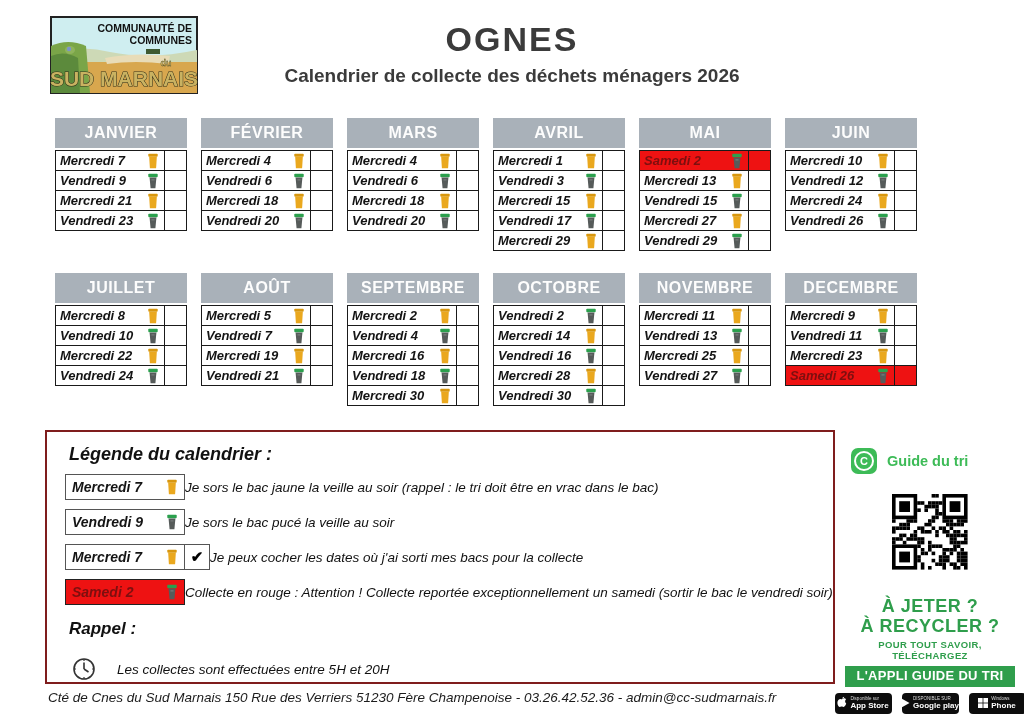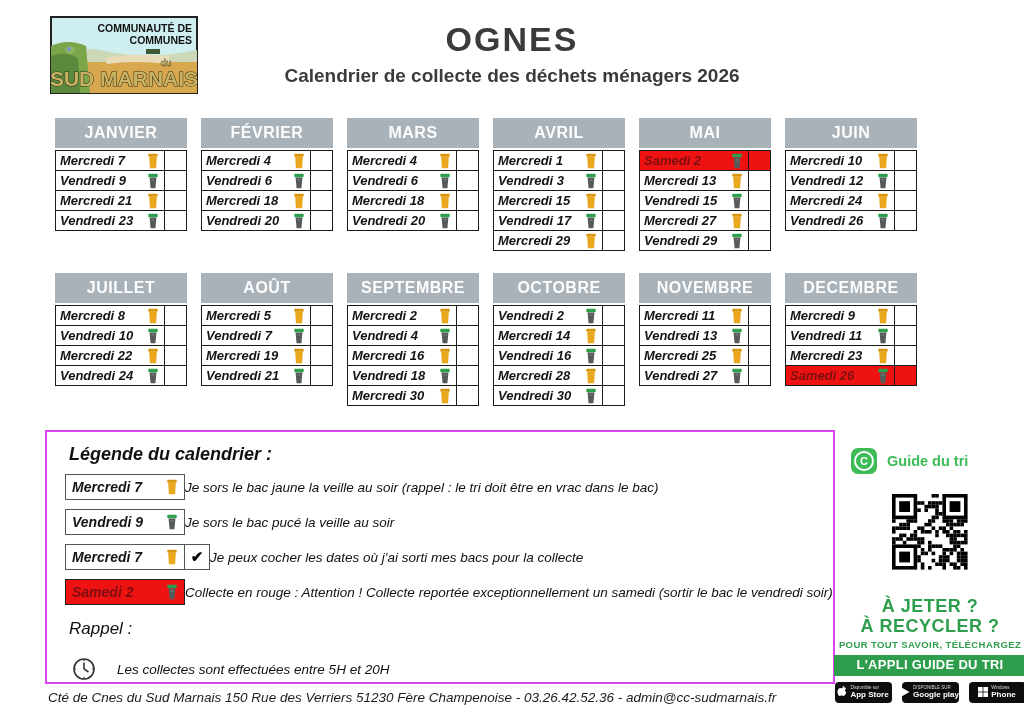--- a/index.html
+++ b/index.html
@@ -26,51 +26,51 @@
   .mrow{display:flex;height:19px;border-bottom:1.5px solid #1a1a1a;background:#fff;}
   .mcell-date{flex:1;display:flex;align-items:center;padding:0 3px 0 4px;min-width:0;}
   .mdate{font-style:italic;font-weight:700;font-size:13px;color:#141414;white-space:nowrap;flex:1;}
   .bin{display:flex;align-items:center;margin-right:2px;}
   .mcell-check{width:21px;border-left:1.5px solid #1a1a1a;background:transparent;}
   .mrow.red{background:#ee1212;}
   .mrow.red .mdate{color:#7d0f0f;}
   
   .legend-box{
     position:absolute;left:45px;top:430px;width:786px;height:250px;
-    border:2px solid #d946ef;background:#fff;
+    border:2px solid #7f1d1d;background:#fff;
   }
   .legend-title{font-style:italic;font-weight:800;font-size:18px;color:#111;margin:12px 0 4px 22px;}
   .legend-item{display:flex;align-items:center;margin:9px 0 0 18px;}
   .sample{
     display:flex;height:24px;border:1.5px solid #555;background:#fff;align-items:stretch;
   }
   .sample .s-main{width:108px;display:flex;align-items:center;padding:0 4px 0 6px;}
   .sample .s-label{font-style:italic;font-weight:700;font-size:14px;color:#141414;flex:1;white-space:nowrap;}
   .sample .s-check{width:24px;border-left:1.5px solid #555;display:flex;align-items:center;justify-content:center;font-size:15px;font-weight:900;color:#000;}
   .sample.red{background:#ee1212;border-color:#222;}
   .sample.red .s-label{color:#7d0f0f;}
   .legend-text{font-style:italic;font-size:13.5px;color:#111;white-space:nowrap;}
-  .rappel-title{font-style:italic;font-weight:400;font-size:17px;color:#111;margin:14px 0 0 22px;}
+  .rappel-title{font-style:italic;font-weight:700;font-size:17px;color:#111;margin:14px 0 0 22px;}
   .rappel-item{display:flex;align-items:center;margin:18px 0 0 22px;}
   .rappel-icon{width:30px;display:flex;justify-content:center;}
   .rappel-text{font-style:italic;font-size:13.5px;color:#111;margin-left:18px;white-space:nowrap;}
   
   .right-col{position:absolute;left:845px;top:448px;width:170px;display:flex;flex-direction:column;align-items:center;}
   .guide-row{display:flex;align-items:center;gap:10px;align-self:flex-start;margin-left:6px;}
   .guide-logo{
     width:26px;height:26px;border-radius:7px;background:#3dbb57;color:#fff;
     display:flex;align-items:center;justify-content:center;font-weight:800;font-size:15px;
   }
   .guide-logo span{border:2px solid #fff;border-radius:50%;width:16px;height:16px;display:flex;align-items:center;justify-content:center;font-size:11px;line-height:1;}
   .guide-label{color:#3dbb57;font-weight:800;font-size:14.5px;}
   .qr{margin-top:20px;}
   .jeter{margin-top:22px;text-align:center;line-height:1.15;}
   .jeter-line{font-size:18px;font-weight:800;color:#2f9e4c;letter-spacing:.5px;}
   .jeter-sub{font-size:9.5px;font-weight:700;color:#2f9e4c;letter-spacing:.4px;margin-top:3px;}
-  .jeter-banner{margin-top:4px;background:#2f9e4c;color:#fff;font-weight:800;font-size:13px;padding:3px 22px;letter-spacing:.3px;white-space:nowrap;}
+  .jeter-banner{margin-top:4px;background:#2f9e4c;color:#fff;font-weight:800;font-size:13px;padding:3px 11px;letter-spacing:.3px;white-space:nowrap;}
   .badges{display:flex;gap:10px;margin-top:6px;}
   .badge{
     width:53px;height:21px;background:#0d0d0d;border-radius:4px;color:#fff;
     display:flex;align-items:center;justify-content:center;gap:3px;padding:0 2px;
   }
   .badge .b-txt{display:flex;flex-direction:column;line-height:1;}
   .badge .b-top{font-size:4.5px;color:#ddd;}
   .badge .b-bottom{font-size:8px;font-weight:700;white-space:nowrap;}
   
   .footer{position:absolute;left:48px;top:690px;font-style:italic;font-size:13.5px;color:#1c1c1c;}

